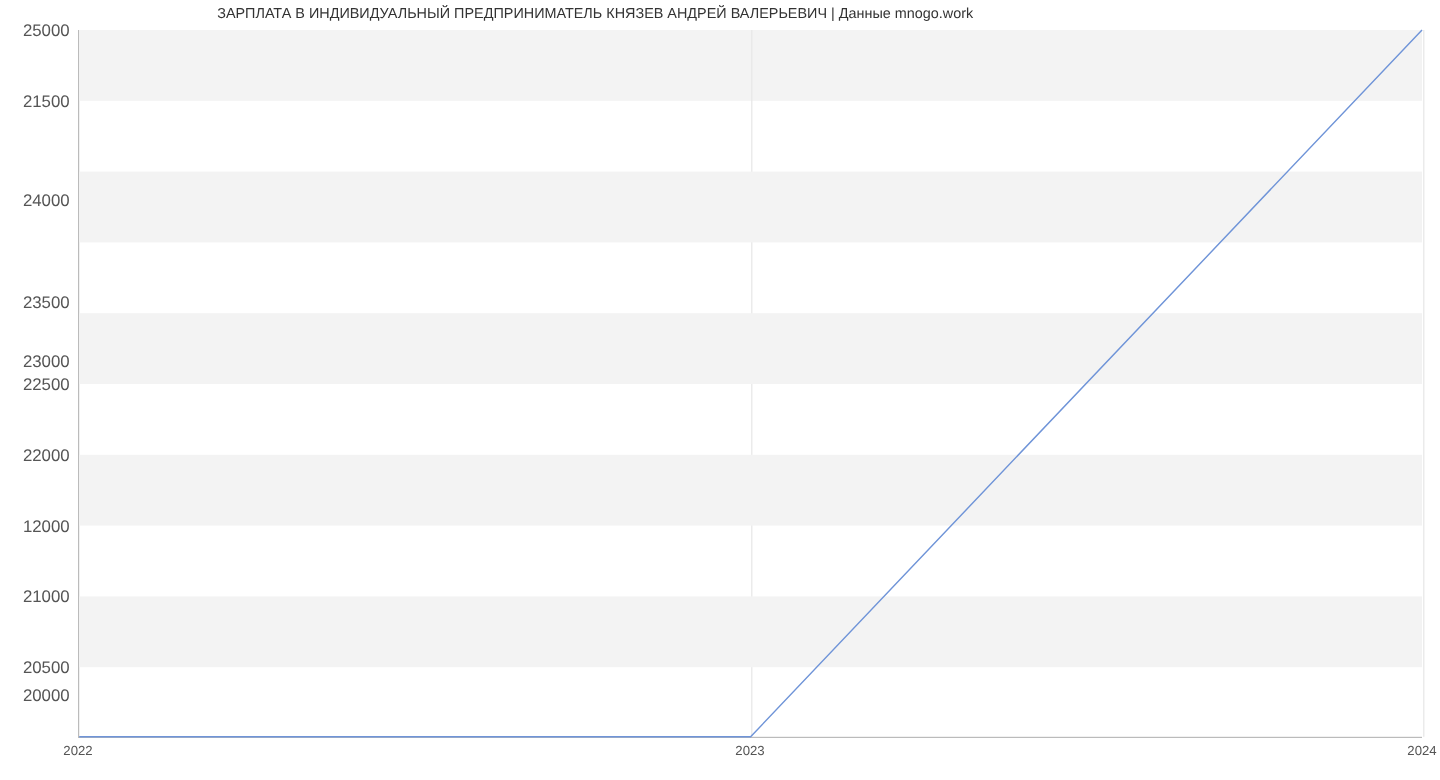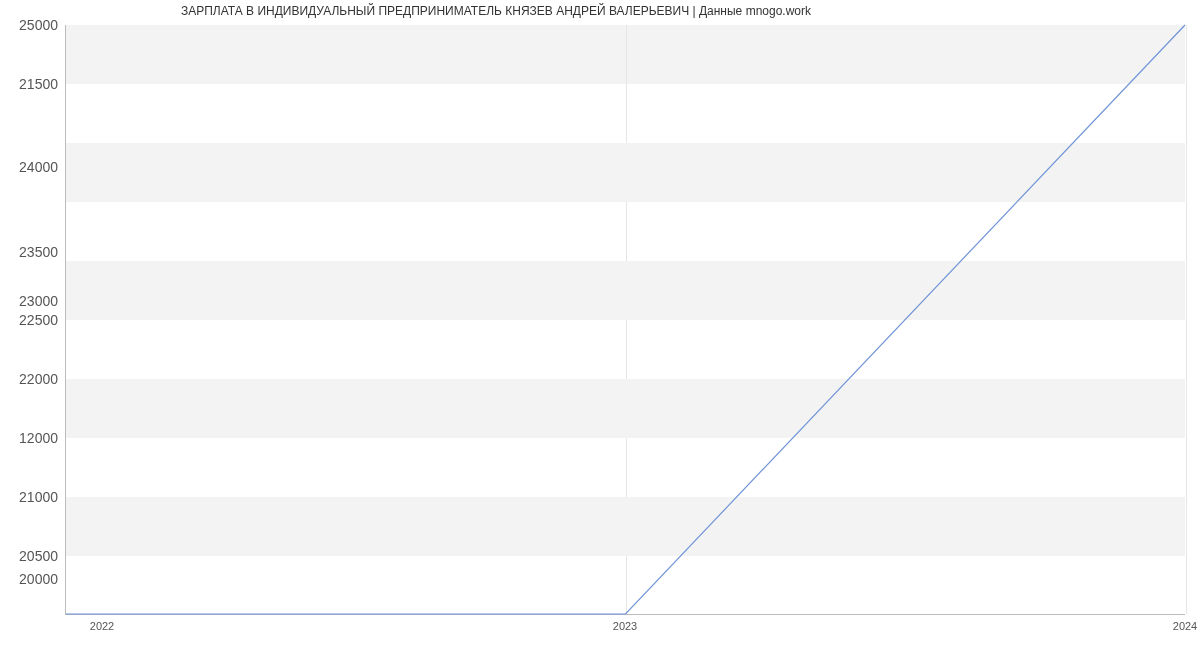--- a/index.html
+++ b/index.html
@@ -90,21 +90,21 @@
       <div class="gridline-x" style="left: 1120px;"></div>
       <div class="gridline-x" style="left: 560px;"></div>
       <div class="band" style="top: 118px; height: 59px;"></div>
       <div class="band" style="top: 236px; height: 59px;"></div>
       <div class="band" style="top: 354px; height: 59px;"></div>
       <div class="band" style="top: 472px; height: 59px;"></div>
     <svg class="line-layer" viewBox="0 0 1120 590" preserveAspectRatio="none">
       <polyline class="series-line" points="0.00,590.00 560.00,590.00 1120.00,0.00"></polyline>
     </svg>
   </div>
-<div class="x-tick" style="left: 65px; margin-left: 37px;">2022</div>
+<div class="x-tick" style="left: 65px;">2022</div>
     <div class="x-tick" style="left: 625px; text-align: center;">2023</div>
     <div class="x-tick" style="left: 1185px;">2024</div>
     <div class="y-tick" style="top: 579px;">20000</div>
     <div class="y-tick" style="top: 556px;">20500</div>
     <div class="y-tick" style="top: 497px;">21000</div>
     <div class="y-tick" style="top: 438px;">12000</div>
     <div class="y-tick" style="top: 379px;">22000</div>
     <div class="y-tick" style="top: 320px;">22500</div>
     <div class="y-tick" style="top: 261px; margin-top: 40px;">23000</div>
     <div class="y-tick" style="top: 216px; margin-top: 36px;">23500</div>

